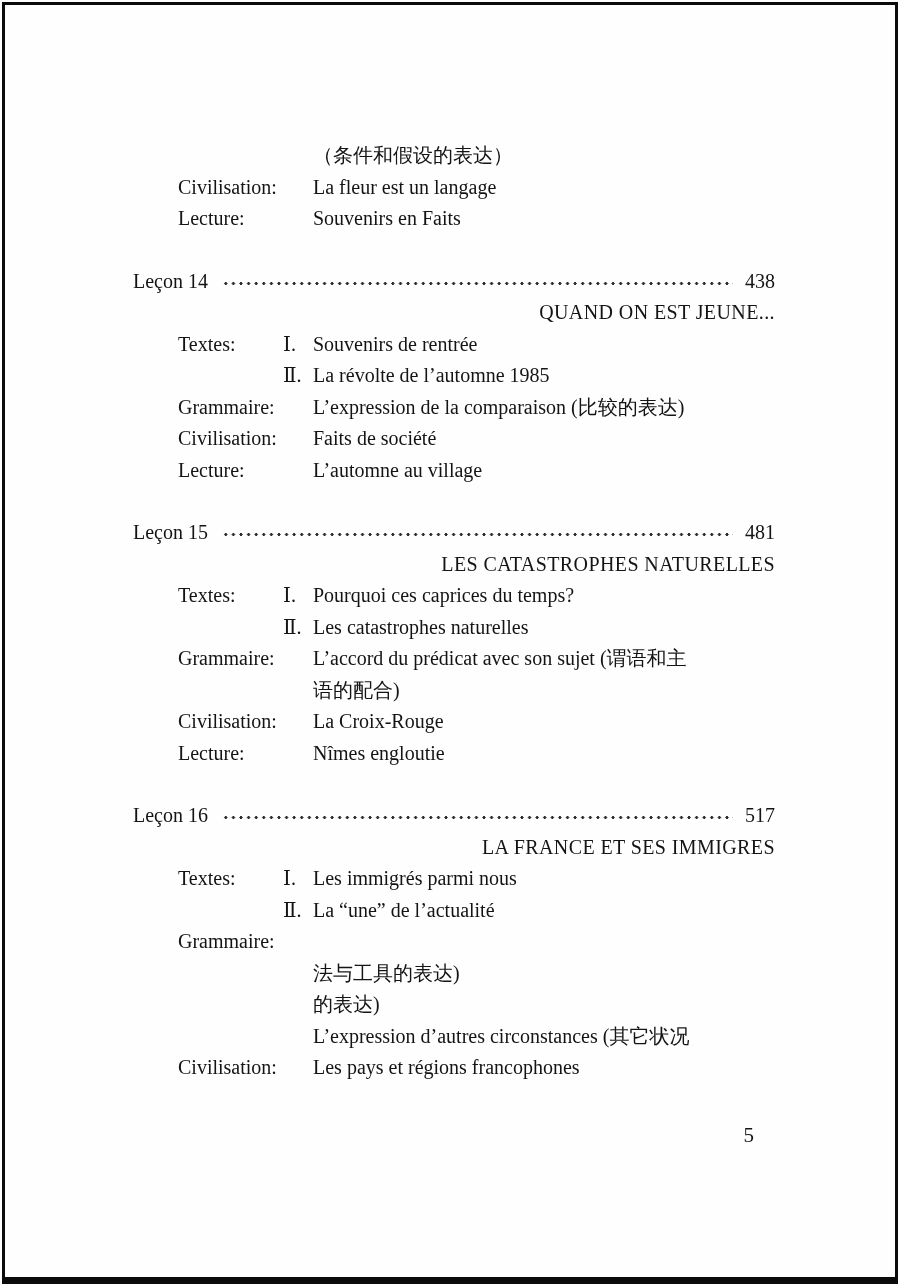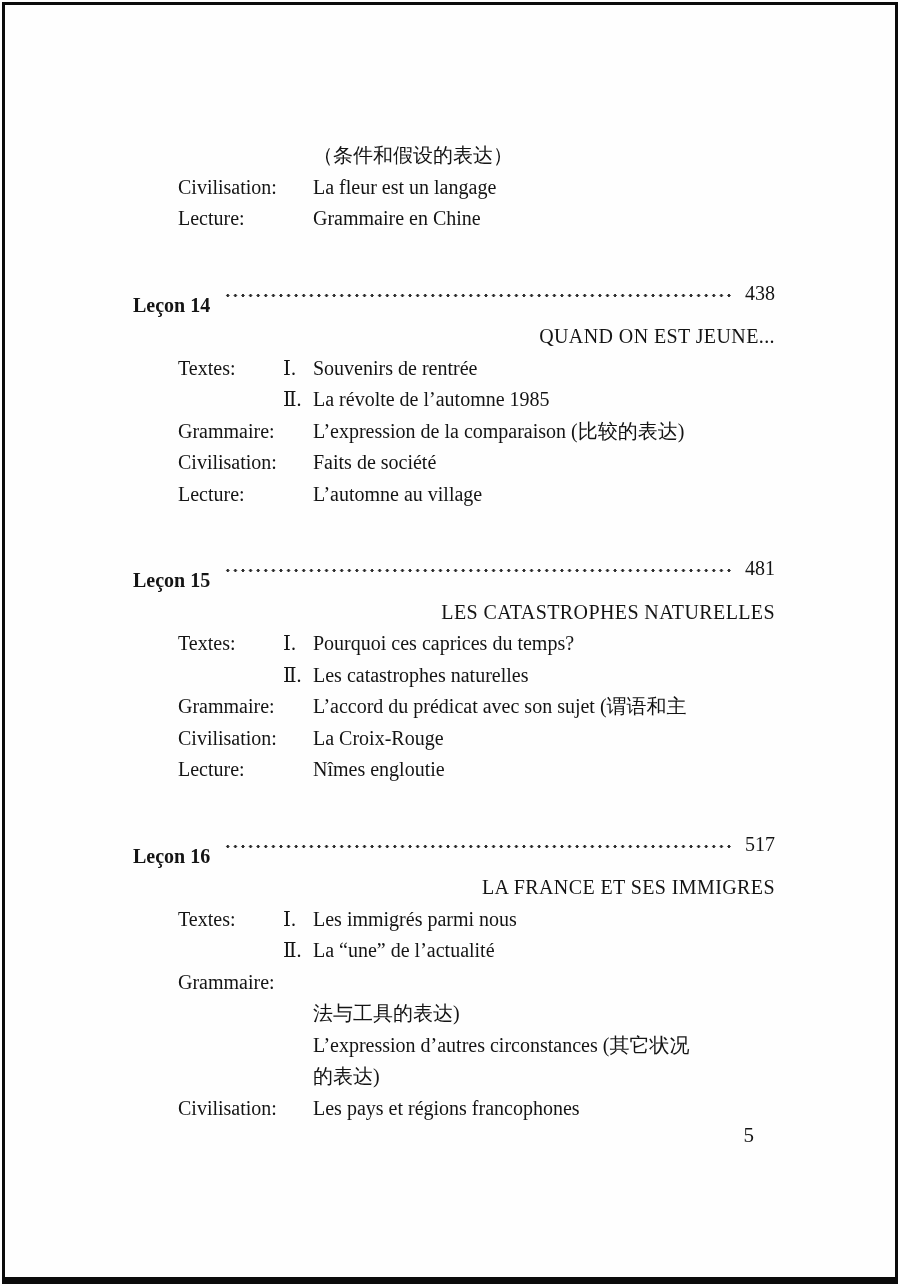--- a/index.html
+++ b/index.html
@@ -36,21 +36,21 @@
     grid-template-columns: 105px 30px 1fr;
     padding-left: 45px;
   }
   .label.span2 { grid-column: 1 / 3; }
   .row.title { text-align: right; letter-spacing: 0.4px; }
   .row.lesson {
     display: flex;
     align-items: center;
     margin-top: 31px;
   }
-  .lesson-label { font-weight: bold; white-space: nowrap; margin-top: 24px; }
+  .lesson-label { font-weight: normal; white-space: nowrap; }
   .leader {
     flex: 1;
     height: 9px;
     margin: 4px 12px 0 14px;
     background-image: radial-gradient(circle, #2c2c2c 1.35px, transparent 1.7px);
     background-size: 7.6px 9px;
     background-repeat: repeat-x;
     background-position: left center;
   }
   .page-ref { white-space: nowrap; font-family: Liberation Serif, serif; }
@@ -72,21 +72,21 @@
       <div class="row grid">
         <span class="label span2"></span>
         <span class="text">（条件和假设的表达）</span>
       </div>
       <div class="row grid">
         <span class="label span2">Civilisation:</span>
         <span class="text">La fleur est un langage</span>
       </div>
       <div class="row grid">
         <span class="label span2">Lecture:</span>
-        <span class="text">Grammaire en Chine</span>
+        <span class="text">Souvenirs en Faits</span>
       </div>
       <div class="row lesson">
         <span class="lesson-label">Leçon 14</span>
         <span class="leader"></span>
         <span class="page-ref">438</span>
       </div>
       <div class="row title"><span>QUAND ON EST JEUNE...</span></div>
       <div class="row grid">
         <span class="label">Textes:</span>
         <span class="numeral">Ⅰ.</span>
@@ -123,20 +123,24 @@
       <div class="row grid">
         <span class="label"></span>
         <span class="numeral">Ⅱ.</span>
         <span class="text">Les catastrophes naturelles</span>
       </div>
       <div class="row grid">
         <span class="label span2">Grammaire:</span>
         <span class="text">L’accord du prédicat avec son sujet (谓语和主</span>
       </div>
       <div class="row grid">
+        <span class="label span2"></span>
+        <span class="text">语的配合)</span>
+      </div>
+      <div class="row grid">
         <span class="label span2">Civilisation:</span>
         <span class="text">La Croix-Rouge</span>
       </div>
       <div class="row grid">
         <span class="label span2">Lecture:</span>
         <span class="text">Nîmes engloutie</span>
       </div>
       <div class="row lesson">
         <span class="lesson-label">Leçon 16</span>
         <span class="leader"></span>
@@ -155,25 +159,25 @@
       </div>
       <div class="row grid">
         <span class="label span2">Grammaire:</span>
       </div>
       <div class="row grid">
         <span class="label span2"></span>
         <span class="text">法与工具的表达)</span>
       </div>
       <div class="row grid">
         <span class="label span2"></span>
-        <span class="text">L’expression d’autres circonstances (其它状况</span>
+        <span class="text">的表达)</span>
       </div>
       <div class="row grid">
         <span class="label span2"></span>
-        <span class="text">的表达)</span>
+        <span class="text">L’expression d’autres circonstances (其它状况</span>
       </div>
       <div class="row grid">
         <span class="label span2">Civilisation:</span>
         <span class="text">Les pays et régions francophones</span>
       </div>
     </main>
   <div class="page-number">5</div>
 </div>
 
 </body></html>

